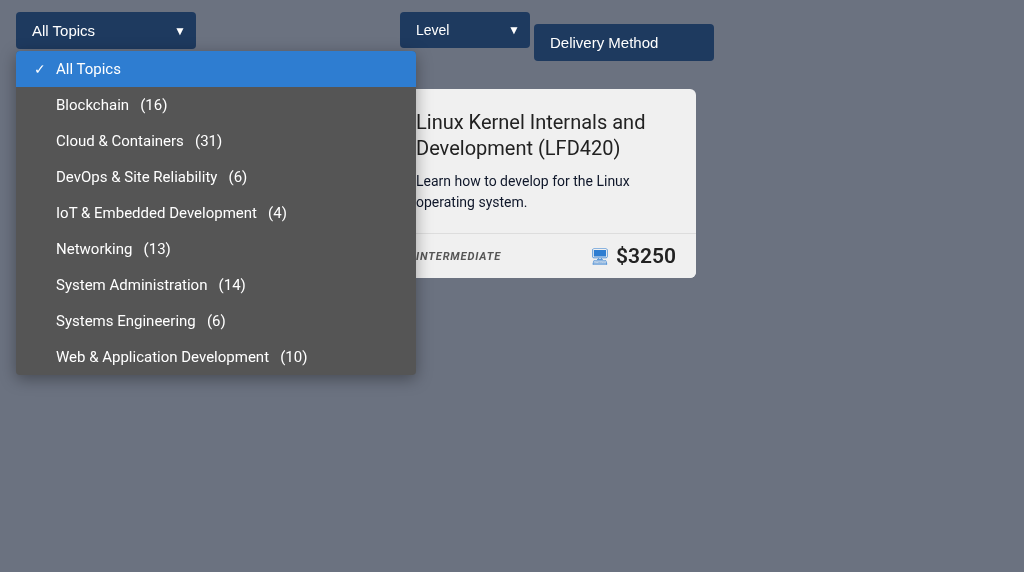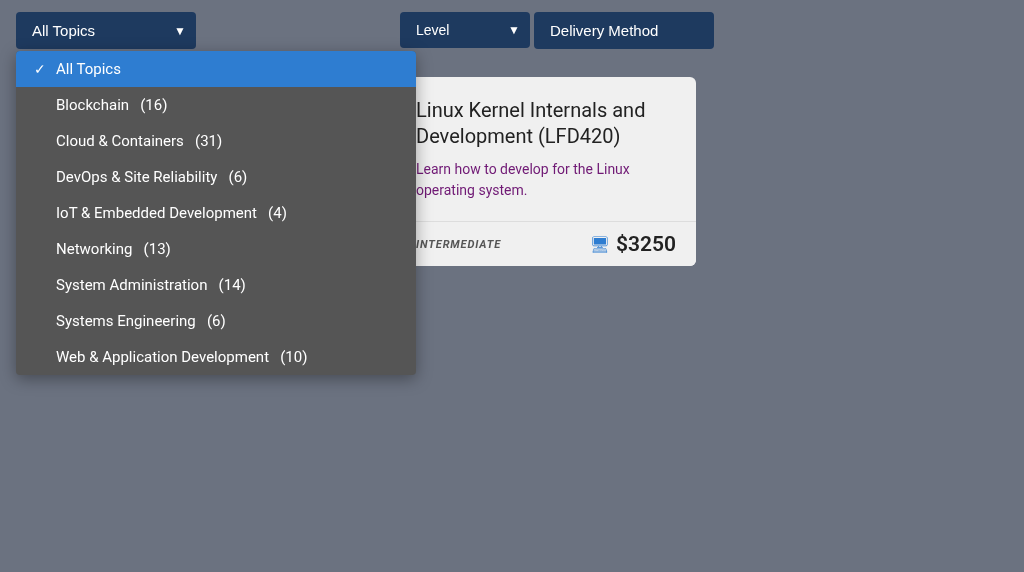--- a/index.html
+++ b/index.html
@@ -65,20 +65,21 @@
     .delivery-btn {
       background: #1e3a5f;
       color: white;
       border: none;
       padding: 10px 20px 10px 16px;
       font-size: 15px;
       border-radius: 4px;
       cursor: pointer;
       min-width: 180px;
       text-align: left;
+      margin-top: 12px;
     }
 
     
     .dropdown-menu {
       position: absolute;
       top: calc(100% + 2px);
       left: 0;
       background: #555;
       border-radius: 4px;
       min-width: 400px;
@@ -134,21 +135,21 @@
     .card-title {
       font-size: 20px;
       font-weight: 400;
       color: #222;
       line-height: 1.3;
       margin-bottom: 10px;
     }
 
     .card-desc {
       font-size: 14px;
-      color: #701a75;
+      color: #0f172a;
       line-height: 1.5;
     }
 
     .card-footer {
       display: flex;
       justify-content: space-between;
       align-items: center;
       padding: 10px 20px;
       border-top: 1px solid #ddd;
       background: #f0f0f0;

